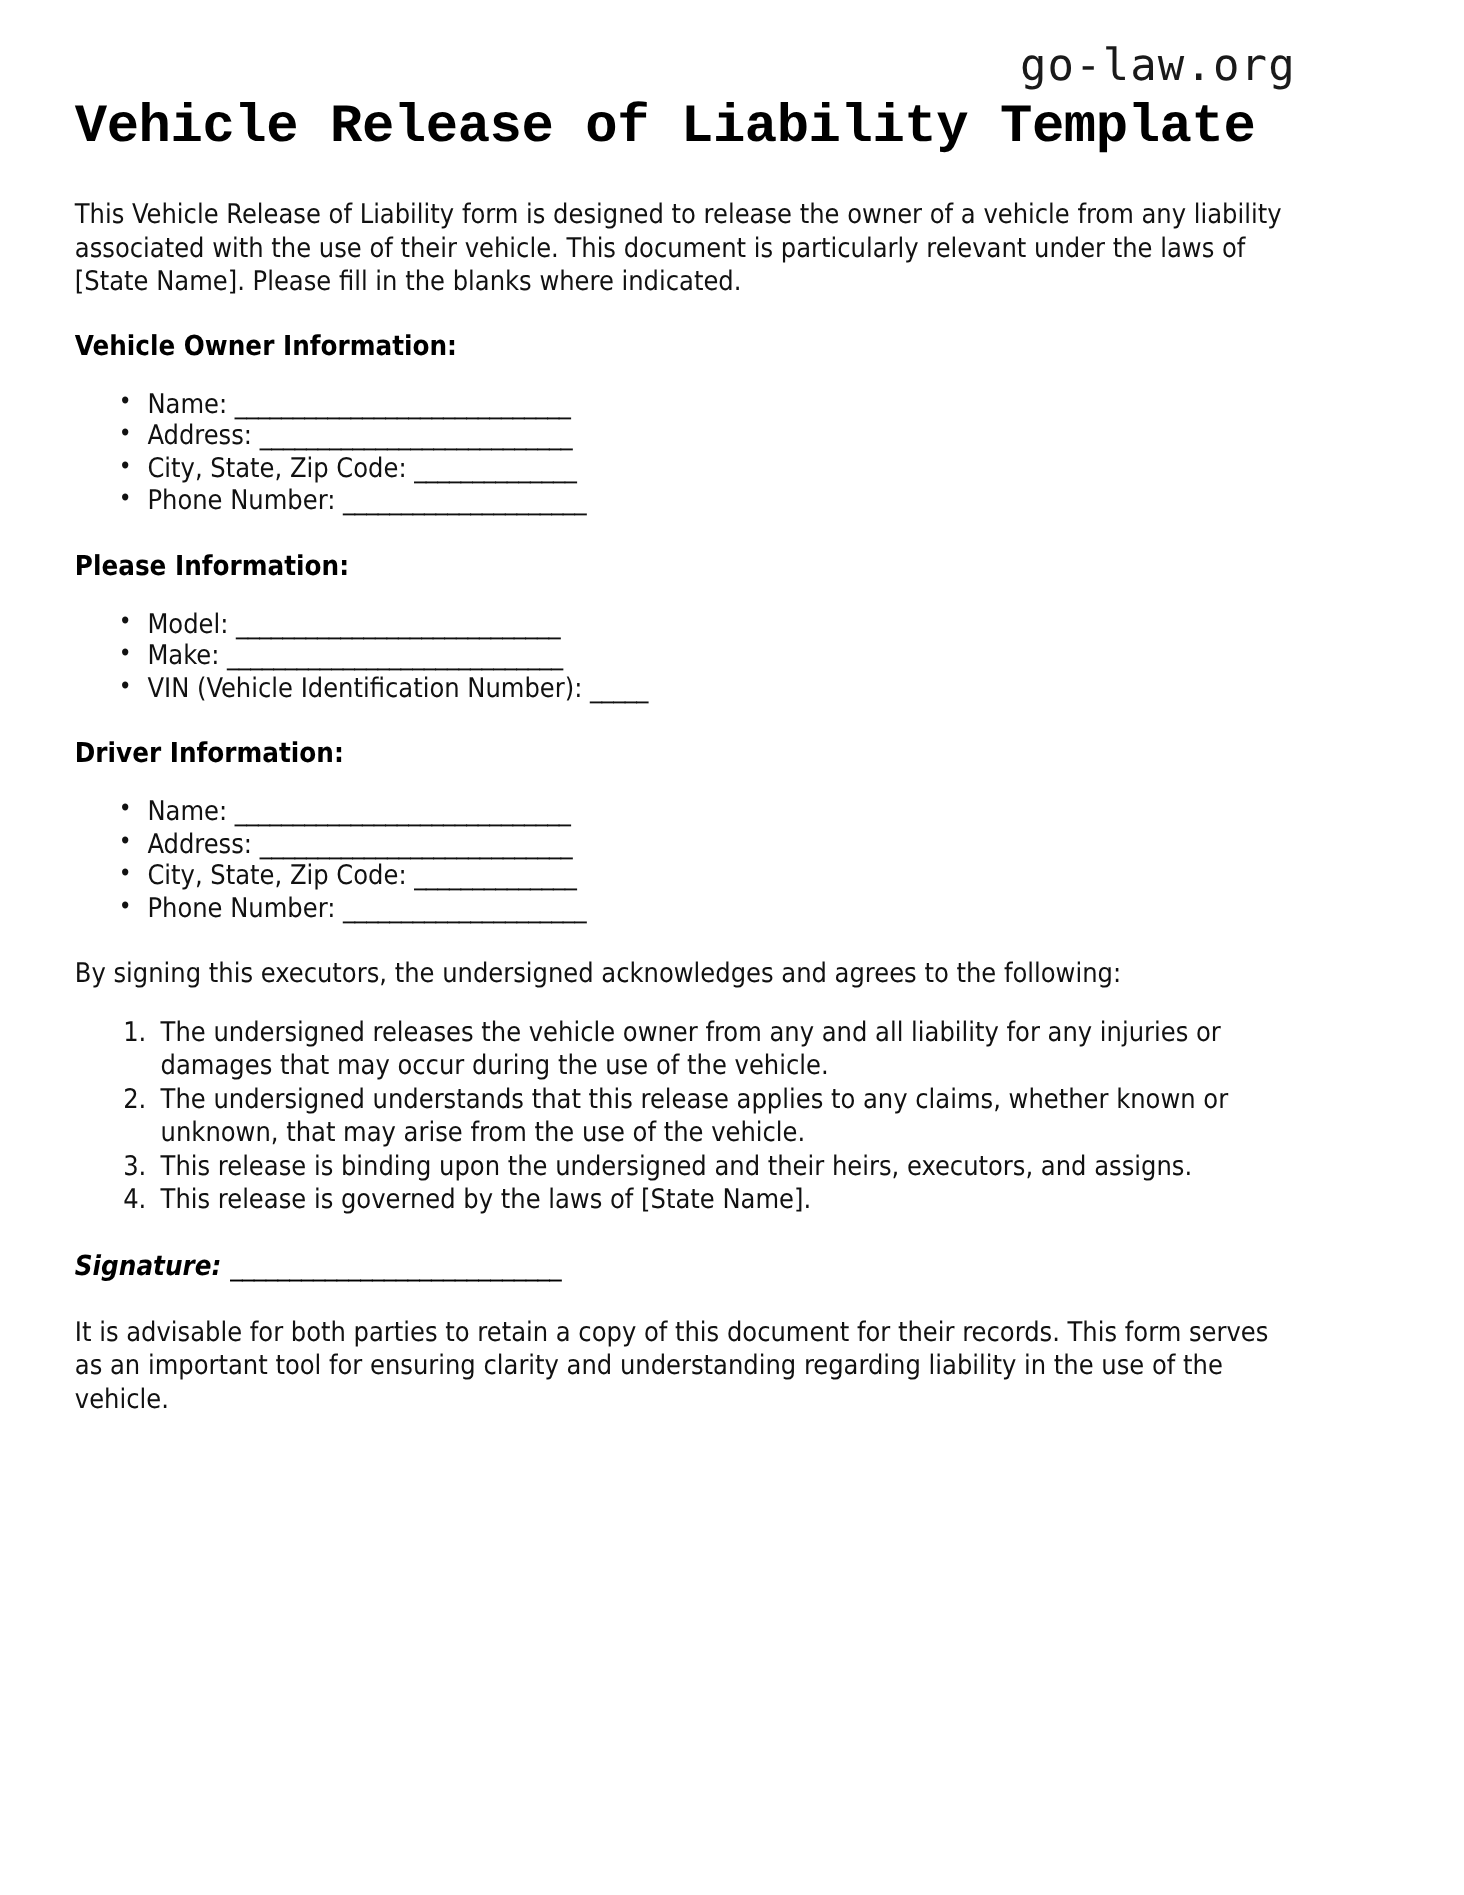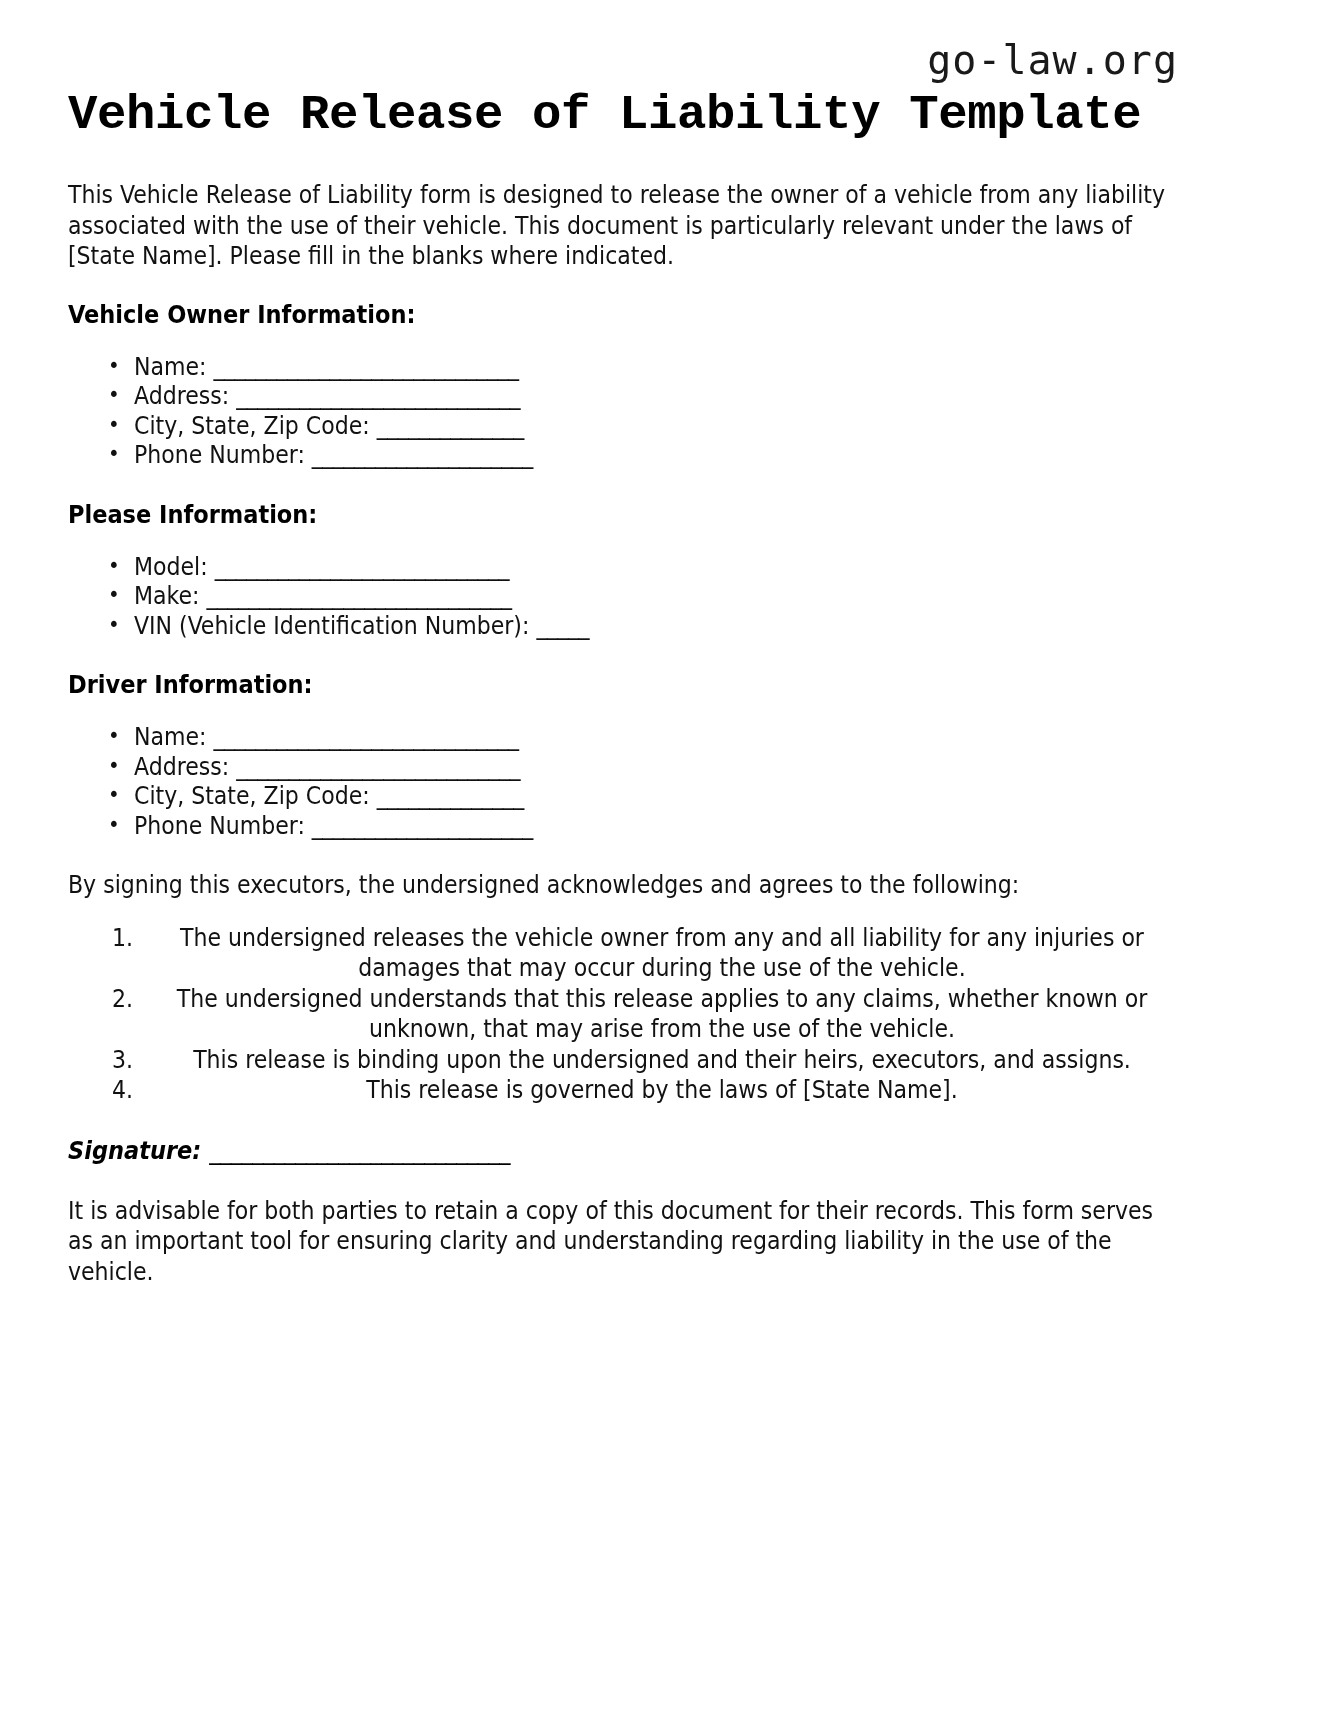--- a/index.html
+++ b/index.html
@@ -98,21 +98,20 @@
     font-size: 22px;
     line-height: 29.5px;
   }
   .blank { letter-spacing: -0.5px; }
 
   
   ol.terms {
     margin: 0 0 30px 0;
     padding-left: 72px;
     list-style-position: outside;
-    text-align: center;
   }
   ol.terms li {
     font-size: 24.5px;
     line-height: 30.5px;
     margin: 0;
     padding-left: 6px;
     color: #111;
     font-stretch: semi-condensed;
   }
 

